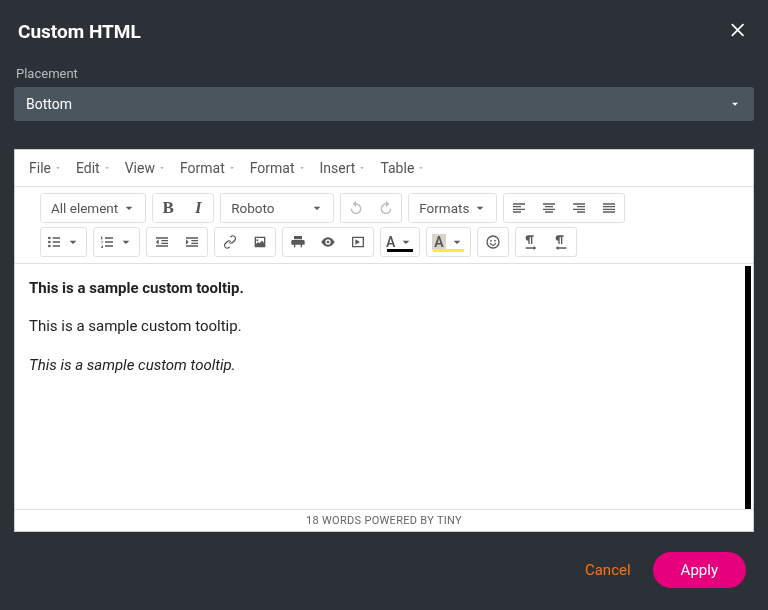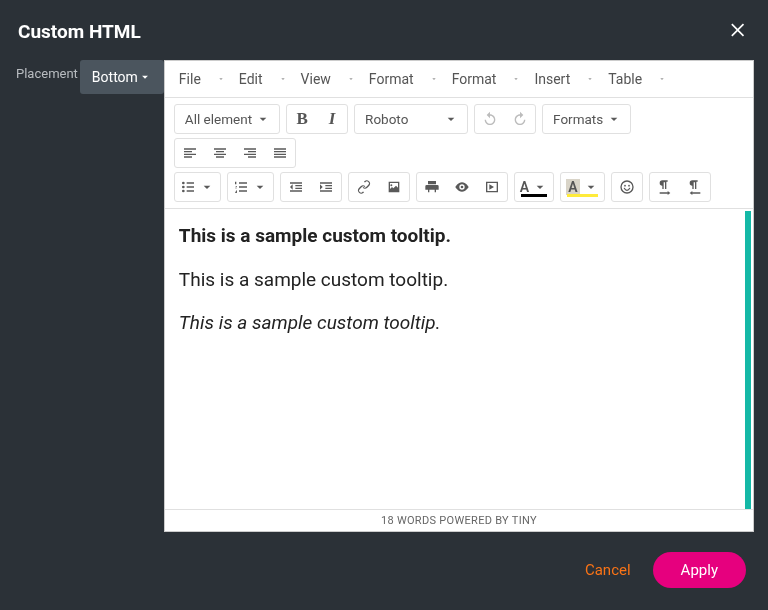--- a/index.html
+++ b/index.html
@@ -1,35 +1,35 @@
 <!DOCTYPE html>
 <html><head>
 <meta charset="utf-8">
 <style>
   *{box-sizing:border-box;margin:0;padding:0;font-family:-apple-system,BlinkMacSystemFont,"Segoe UI",Roboto,Arial,sans-serif}
   body{width:768px;height:610px;background:#2b3137;overflow:hidden}
   .dialog{display:flex;flex-direction:column;height:100%}
   .dlg-header{display:flex;align-items:center;justify-content:space-between;padding:16px 18px 14px 18px}
   .dlg-title{color:#fff;font-size:19px;font-weight:700}
   .dlg-close{color:#fff;font-size:26px;line-height:1;cursor:pointer;padding:2px}
-  .dlg-body{flex:1;padding:0 14px 0 14px;display:flex;flex-direction:row}
+  .dlg-body{flex:1;padding:0 14px 0 14px;display:flex;flex-direction:column}
   .field-label{color:#b8bcc0;font-size:13px;margin:6px 2px}
-  .select{background:#4b555e;color:#fff;border-radius:3px;height:34px;display:flex;align-items:center;justify-content:space-between;padding:0 12px;font-size:14px;cursor:pointer;margin-bottom:16px}
+  .select{background:#4b555e;color:#fff;border-radius:3px;height:34px;display:flex;align-items:center;justify-content:space-between;padding:0 12px;font-size:14px;cursor:pointer;margin-bottom:28px}
   .select svg{width:14px;height:14px;fill:#fff}
   .editor{background:#fff;border:1px solid #ccc;flex:1;display:flex;flex-direction:column;min-height:0}
   .menubar{display:flex;gap:2px;padding:6px 8px;border-bottom:1px solid #e0e0e0}
-  .menu-item{color:#555;font-size:14px;padding:4px 6px;border-radius:3px;cursor:pointer;display:flex;align-items:center;gap:16px}
+  .menu-item{color:#555;font-size:14px;padding:4px 6px;border-radius:3px;cursor:pointer;display:flex;align-items:center;gap:3px}
   .caret{width:8px;height:8px;fill:#999}
-  .toolbar{display:flex;flex-wrap:wrap;gap:0;padding:4px 6px;border-bottom:1px solid #e0e0e0;align-items:center}
+  .toolbar{display:flex;flex-wrap:wrap;gap:0;padding:4px 22px;border-bottom:1px solid #e0e0e0;align-items:center}
   .tb-group{display:flex;align-items:center;border:1px solid #e0e0e0;border-radius:3px;margin:2px 3px;height:30px}
   .tb-btn{height:28px;min-width:30px;display:flex;align-items:center;justify-content:center;cursor:pointer;color:#555;padding:0 5px;gap:3px}
   .tb-btn svg{width:16px;height:16px;fill:#595959}
   .tb-dd{font-size:13.5px;color:#555;padding:0 8px 0 10px;min-width:auto}
   .tb-dd.wider{min-width:112px;justify-content:space-between}
-  .content{flex:1;padding:12px 14px;font-size:19px;color:#222;overflow:auto;border-right:6px solid #14b8a6;margin:2px 2px 0 0;position:relative}
+  .content{flex:1;padding:12px 14px;font-size:15px;color:#222;overflow:auto;border-right:6px solid #000000;margin:2px 2px 0 0;position:relative}
   .content p{margin:0 0 18px 0;line-height:1.35}
   .content .bold{font-weight:700}
   .content .italic{font-style:italic}
   .statusbar{border-top:1px solid #e0e0e0;text-align:center;font-size:11px;color:#666;letter-spacing:.3px;padding:4px 8px}
   .dlg-footer{display:flex;justify-content:flex-end;gap:22px;align-items:center;padding:20px 22px 22px}
   .btn-cancel{color:#f97316;font-size:15px;cursor:pointer}
   .btn-apply{background:#e6007e;color:#fff;font-size:15px;font-weight:400;border:none;border-radius:18px;height:36px;padding:0 28px;cursor:pointer}
   .ico-bold{font-weight:800;font-size:17px;font-family:Georgia,serif}
   .ico-italic{font-style:italic;font-weight:700;font-size:17px;font-family:Georgia,serif}
   .color-underline{position:relative}

